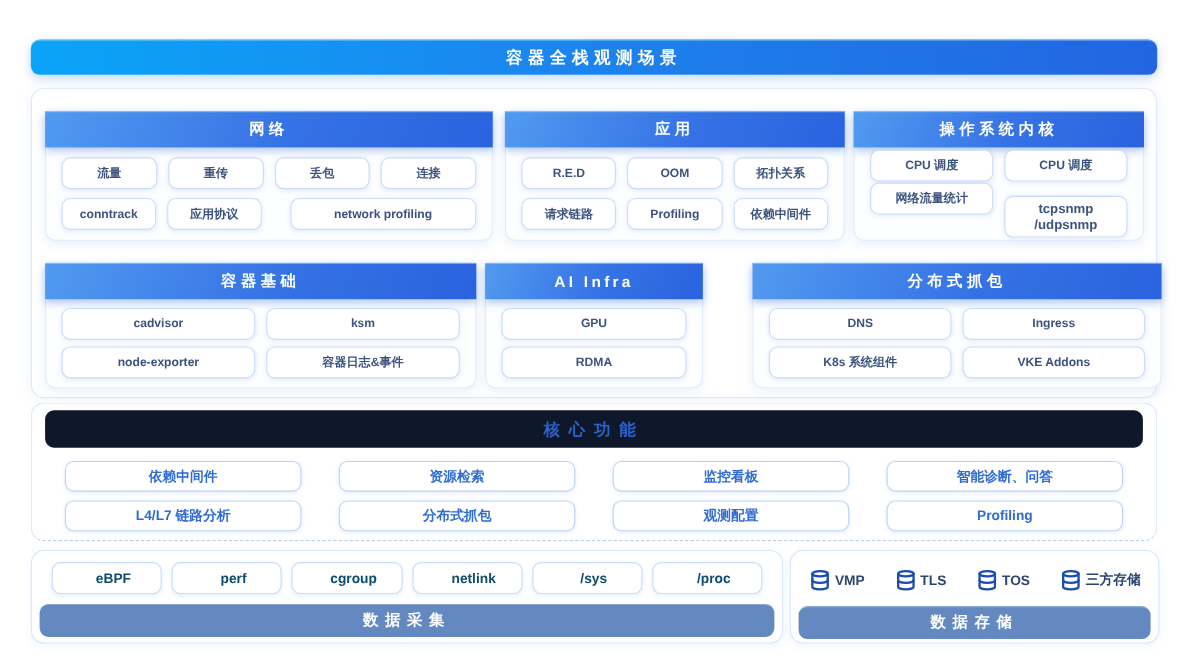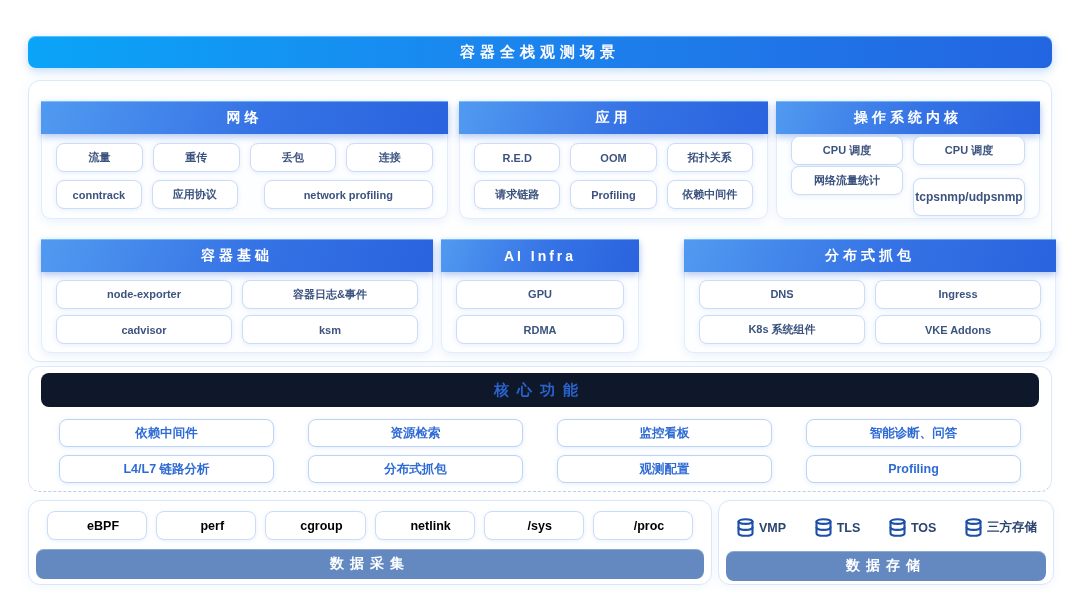--- a/index.html
+++ b/index.html
@@ -35,21 +35,21 @@
   }
   .panel-body{flex:1;display:flex;flex-direction:column;justify-content:space-evenly;padding:1px 14px;}
   .chip-row{display:flex;gap:10px;}
   .chip{
     flex:1;height:27px;border:1px solid #c9dcf8;border-radius:8px;background:#fff;
     color:#3c537f;font-size:11px;font-weight:bold;text-align:center;
     display:flex;align-items:center;justify-content:center;
     box-shadow:0 1px 5px rgba(130,170,235,.20);
   }
   .chip.wide2{flex:2;margin-left:16px;}
-  .chip.two-line{height:36px;line-height:1.2;font-size:12px;margin-top:12px;}
+  .chip.two-line{height:36px;flex-direction:column;line-height:1.2;font-size:12px;margin-top:12px;}
   
   .core{
     position:absolute;left:28px;top:366px;width:1022px;height:124px;
     border:1px solid #dce9fb;border-bottom:1px dashed #b9cfee;border-radius:12px;background:#fff;
   }
   .core-header{
     margin:6px 12px 0;height:34px;border-radius:8px;background:#0f172a;
     color:#2a63cc;font-weight:bold;font-size:15px;letter-spacing:8px;
     display:flex;align-items:center;justify-content:center;
   }
@@ -63,21 +63,21 @@
   
   .lane{
     position:absolute;top:500px;height:83px;border:1px solid #d9e7fb;border-radius:12px;background:#fff;
     box-shadow:0 2px 8px rgba(130,165,235,.10);display:flex;flex-direction:column;
   }
   .lane-collect{left:28px;width:682px;}
   .lane-store{left:718px;width:334px;}
   .tag-row{display:flex;gap:9px;margin:10px 18px 0;}
   .tag{
     flex:1;height:27px;border:1px solid #c9dcf8;border-radius:8px;background:#fff;
-    color:#000000;font-size:12.5px;font-weight:bold;
+    color:#0c4a6e;font-size:12.5px;font-weight:bold;
     display:flex;align-items:center;justify-content:center;
     box-shadow:0 1px 4px rgba(130,170,235,.18);
     padding-left:12px;
   }
   .lane-bar{
     margin:9px 7px 0;height:30px;border-radius:8px;background:#6489c1;
     color:#fff;font-weight:bold;font-size:14px;letter-spacing:6px;
     display:flex;align-items:center;justify-content:center;
     box-shadow:inset 0 1px 0 rgba(255,255,255,.28);
   }
@@ -141,26 +141,26 @@
           <span>/udpsnmp</span>
         </div>
       </div>
     </div>
   </section>
 
   <section class="panel" style="left:12px;top:158px;width:390px;height:112px">
     <div class="panel-header">容器基础</div>
     <div class="panel-body">
       <div class="chip-row">
+        <div class="chip">cadvisor</div>
+        <div class="chip">ksm</div>
+      </div>
+      <div class="chip-row">
         <div class="chip">node-exporter</div>
         <div class="chip">容器日志&amp;事件</div>
-      </div>
-      <div class="chip-row">
-        <div class="chip">cadvisor</div>
-        <div class="chip">ksm</div>
       </div>
     </div>
   </section>
 
   <section class="panel" style="left:412px;top:158px;width:196px;height:112px">
     <div class="panel-header" style="letter-spacing:3px">AI Infra</div>
     <div class="panel-body">
       <div class="chip-row">
         <div class="chip">GPU</div>
       </div>

